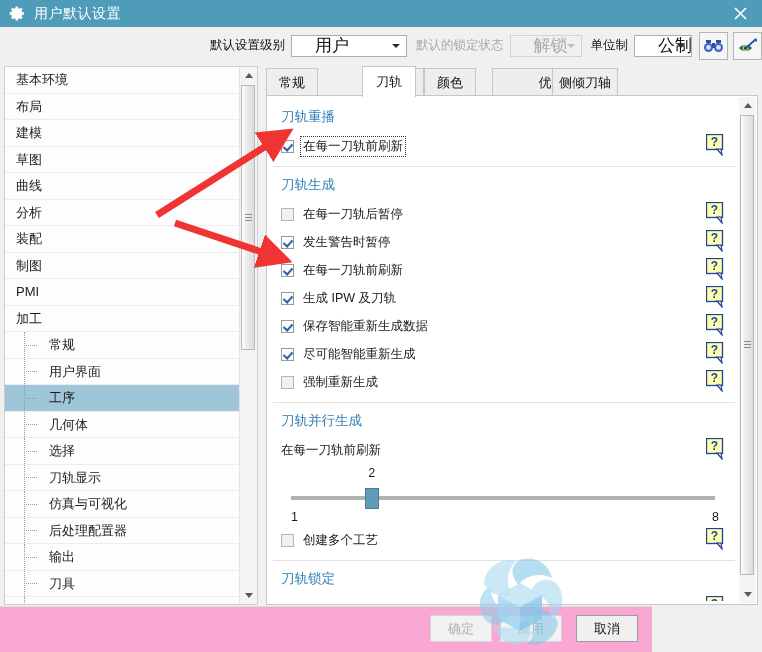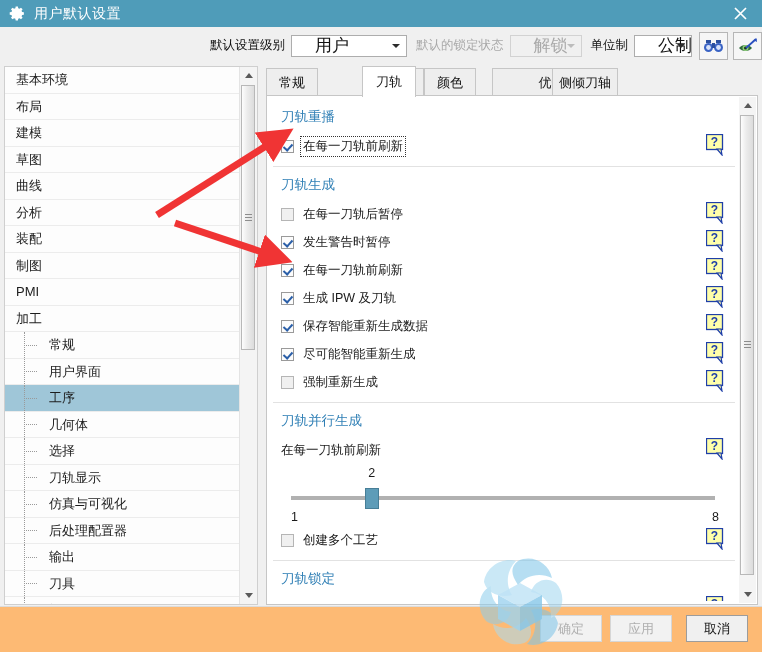--- a/index.html
+++ b/index.html
@@ -157,21 +157,21 @@
   .slider-min{position:absolute;left:10px;top:44px;font-size:12.5px;}
   .slider-max{position:absolute;right:10px;top:44px;font-size:12.5px;}
 
   
   .content-sb{
     position:absolute;right:1px;top:1px;width:17px;bottom:1px;background:#f4f4f4;
   }
 
   
   .footer{
-    position:absolute;left:0;bottom:0;width:762px;height:45px;background:#fdba74;
+    position:absolute;left:0;bottom:0;width:652px;height:45px;background:#f9a8d4;
     border-top:1px solid #dcdcdc;
   }
   .btn{
     position:absolute;top:8px;width:62px;height:27px;box-sizing:border-box;
     border:1px solid #b6b6b6;background:#f3f3f3;font-size:13px;color:#111;
     display:flex;align-items:center;justify-content:center;
   }
   .btn.dis{color:#b0b0b0;border-color:#d6d6d6;background:#f2f2f2;}
   .btn.ok{right:160px;}
   .btn.apply{right:90px;}

